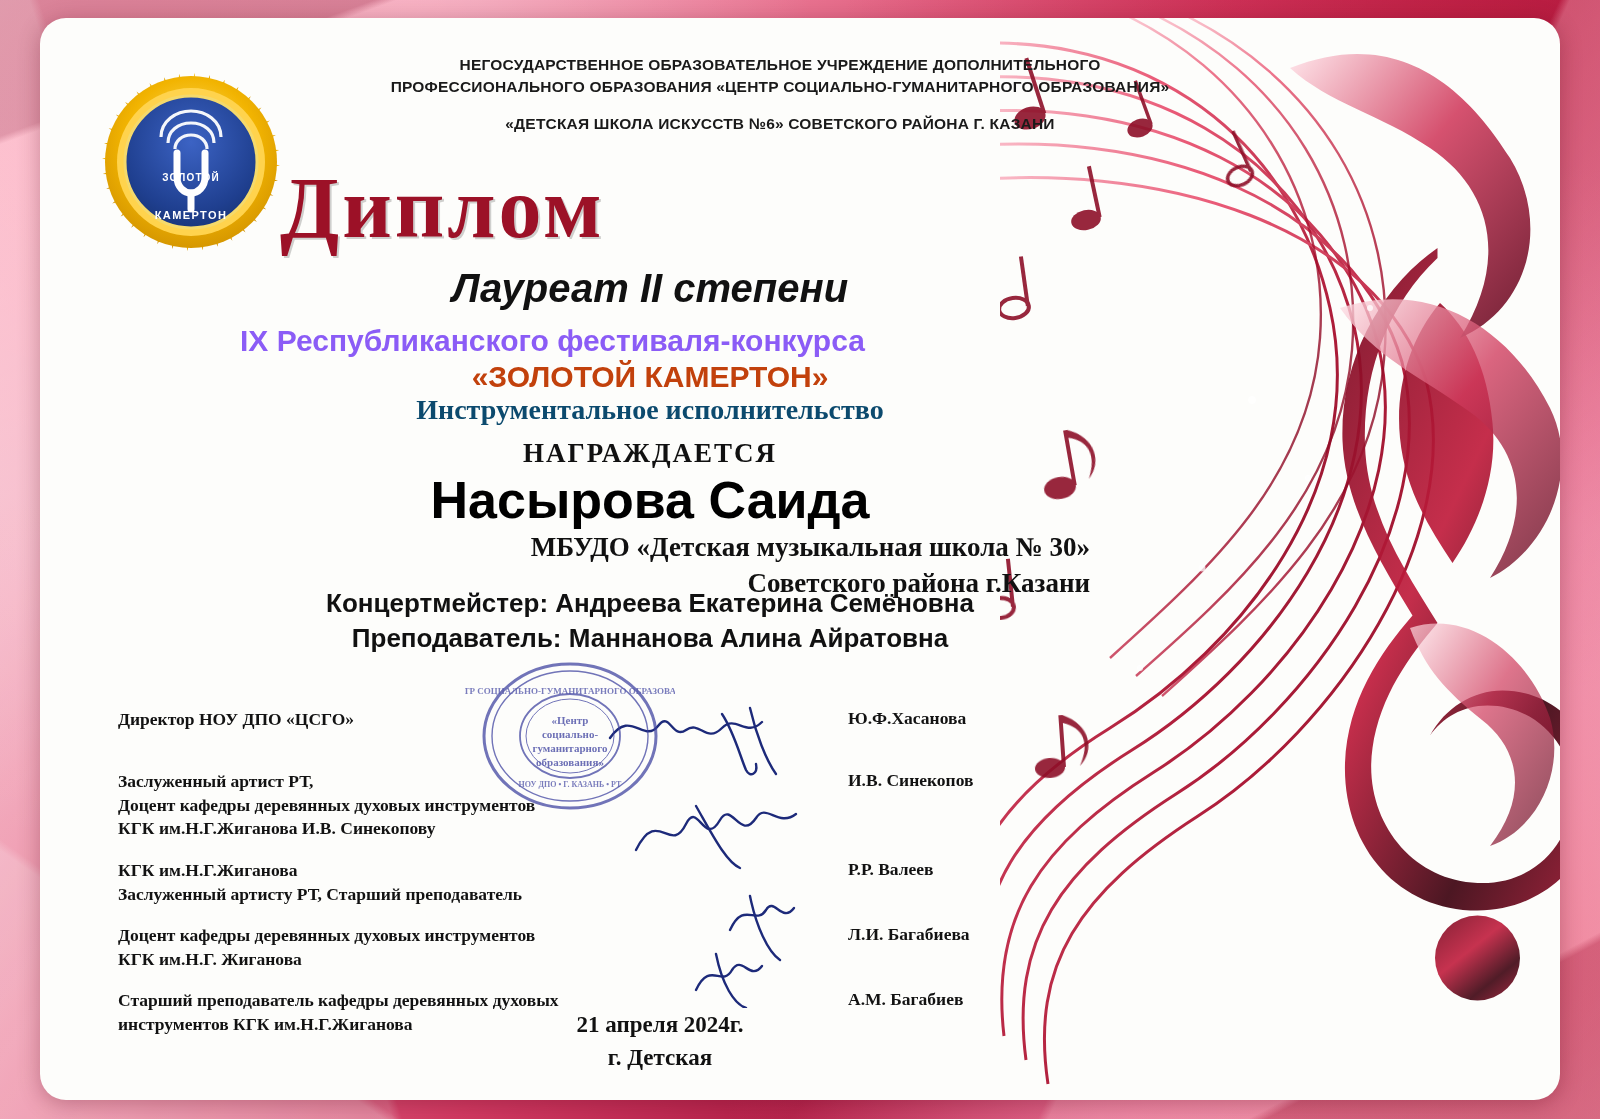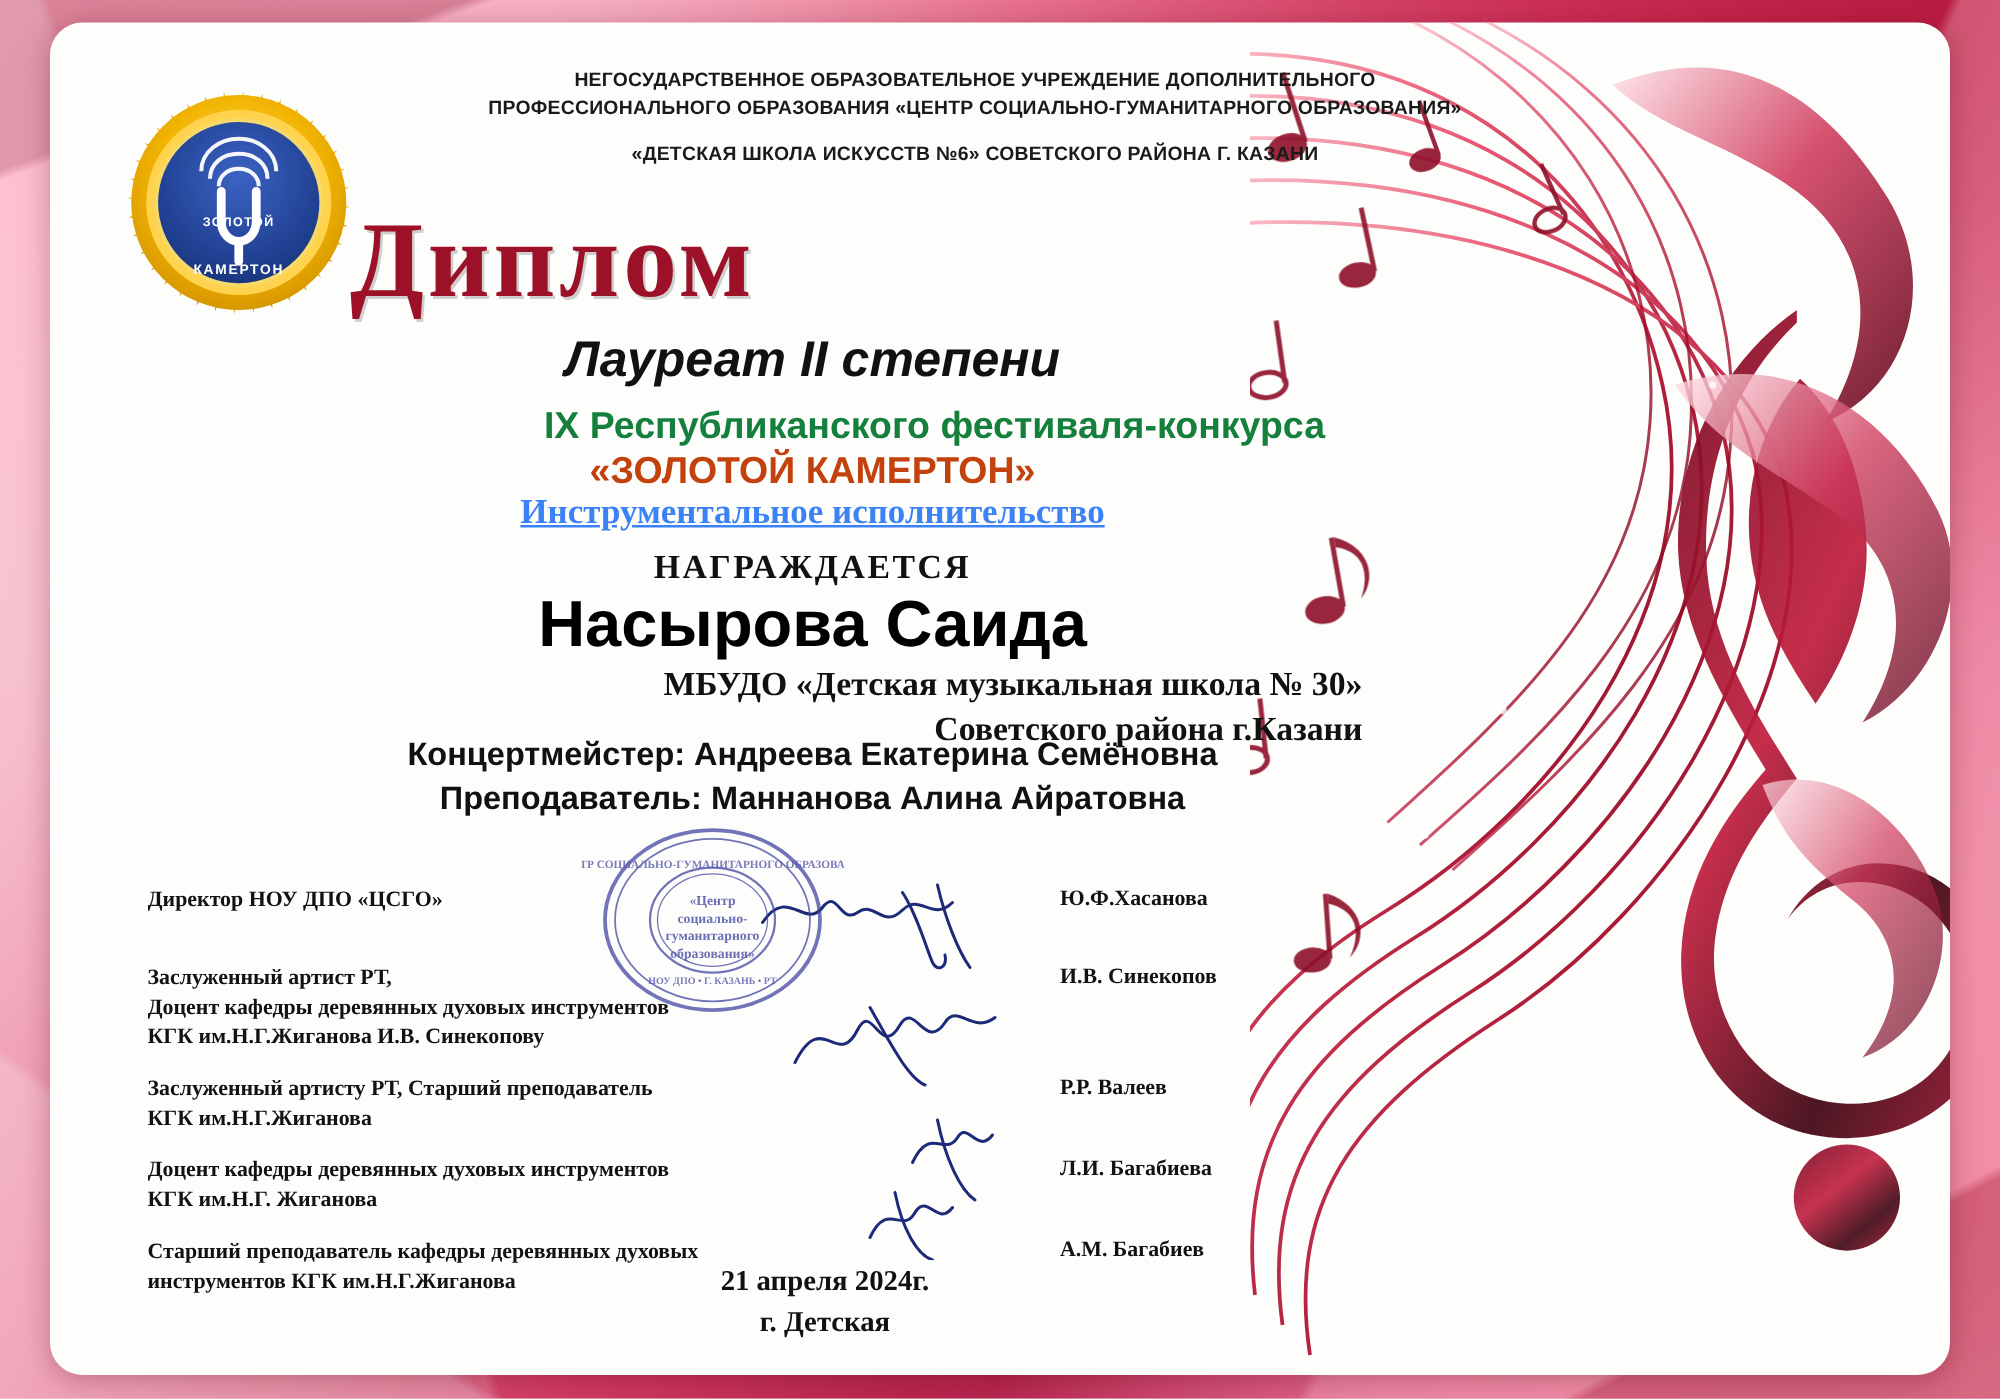--- a/index.html
+++ b/index.html
@@ -112,25 +112,25 @@
     font-style: italic;
     font-weight: bold;
     font-size: 40px;
     color: #111;
   }
   .fest-line1 {
     position: absolute;
     left: 200px;
     top: 306px;
     width: 820px;
-    text-align: right;
+    text-align: left;
     font-family: "Liberation Sans", sans-serif;
     font-weight: bold;
     font-size: 30px;
-    color: #15803d;
+    color: #8b5cf6;
   }
   .fest-line2 {
     position: absolute;
     left: 200px;
     top: 342px;
     width: 820px;
     text-align: center;
     font-family: "Liberation Sans", sans-serif;
     font-weight: bold;
     font-size: 30px;
@@ -138,22 +138,21 @@
   }
   .nomination {
     position: absolute;
     left: 200px;
     top: 376px;
     width: 820px;
     text-align: center;
     font-family: "Liberation Serif", serif;
     font-weight: bold;
     font-size: 28px;
-    color: #3b82f6;
-    text-decoration: underline;
+    color: #0c4a6e;
   }
   .awarded-label {
     position: absolute;
     left: 200px;
     top: 420px;
     width: 820px;
     text-align: center;
     font-family: "Liberation Serif", serif;
     font-weight: bold;
     font-size: 27px;
@@ -481,22 +480,22 @@
         <div class="sig-title">
           <div>Заслуженный  артист  РТ,</div>
           <div>Доцент кафедры деревянных духовых инструментов</div>
           <div>КГК им.Н.Г.Жиганова  И.В. Синекопову</div>
         </div>
         <div class="sig-name">И.В. Синекопов</div>
       </div>
 
       <div class="sig-row">
         <div class="sig-title">
+          <div>КГК им.Н.Г.Жиганова</div>
           <div>Заслуженный артисту РТ, Старший преподаватель</div>
-          <div>КГК им.Н.Г.Жиганова</div>
         </div>
         <div class="sig-name">Р.Р. Валеев</div>
       </div>
 
       <div class="sig-row">
         <div class="sig-title">
           <div>Доцент кафедры деревянных духовых инструментов</div>
           <div>КГК им.Н.Г. Жиганова</div>
         </div>
         <div class="sig-name">Л.И. Багабиева</div>

